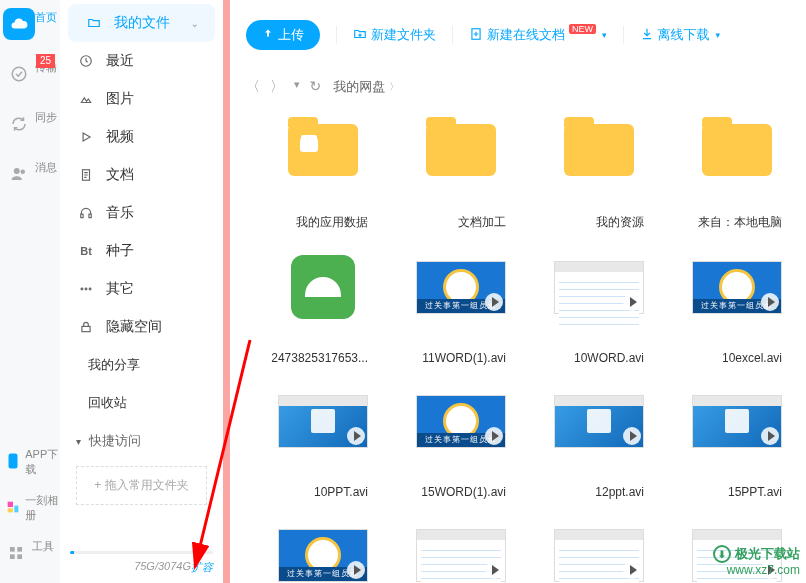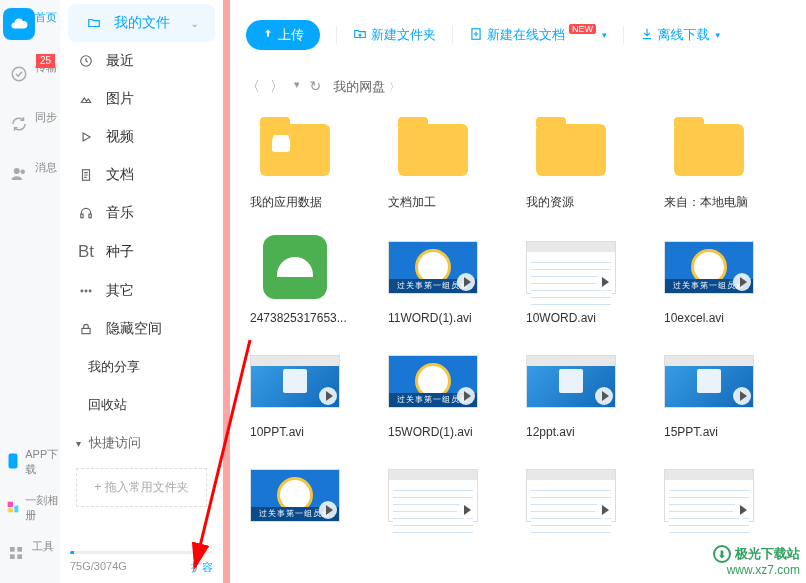--- a/index.html
+++ b/index.html
@@ -22,38 +22,38 @@
 .side-item.active .ico { color: #06a7ff; }
 .side-expand { margin-left: auto; color: #999; font-size: 10px; }
 .side-sub { padding: 10px 28px; font-size: 13px; color: #333; cursor: pointer; }
 .side-section { display: flex; align-items: center; padding: 10px 16px; font-size: 13px; color: #666; }
 .side-section .ico { margin-right: 8px; font-size: 10px; }
 .drag-box { margin: 6px 16px; border: 1px dashed #ddd; padding: 10px; text-align: center; font-size: 12px; color: #aaa; cursor: pointer; }
 .side-spacer { flex: 1; }
 .storage { padding: 4px 10px 8px 10px; font-size: 11px; color: #999; }
 .storage-bar { height: 3px; background: #eee; margin-bottom: 6px; border-radius: 2px; overflow: hidden; }
 .storage-fill { height: 100%; width: 3%; background: #06a7ff; }
-.storage-row { display: flex; justify-content: space-between; }
+.storage-row { display: flex; justify-content: flex-end; font-style: italic; }
 .storage-link { color: #06a7ff; cursor: pointer; }
 
 .main { flex: 1; display: flex; flex-direction: column; overflow: hidden; }
 .toolbar { display: flex; align-items: center; padding: 20px 16px; gap: 16px; }
 .btn-primary { background: #06a7ff; color: #fff; border-radius: 16px; padding: 6px 16px; font-size: 13px; display: flex; align-items: center; cursor: pointer; gap: 4px; }
 .btn-link { color: #06a7ff; font-size: 13px; display: flex; align-items: center; cursor: pointer; gap: 4px; position: relative; }
 .sep { width: 1px; height: 18px; background: #eee; }
 .new-tag { background: #ff4d4f; color: #fff; font-size: 9px; padding: 0 3px; border-radius: 2px; position: relative; top: -6px; }
 .caret-down { font-size: 9px; margin-left: 2px; }
 
 .breadcrumb { display: flex; align-items: center; padding: 8px 16px; gap: 12px; font-size: 13px; color: #666; }
 .bc-nav { display: flex; gap: 10px; }
 .bc-btn { cursor: pointer; color: #999; font-size: 14px; }
 .bc-path { display: flex; align-items: center; gap: 4px; }
 
 .grid { flex: 1; overflow: auto; padding: 10px 20px; display: flex; flex-wrap: wrap; gap: 6px 20px; align-content: flex-start; }
-.item { width: 118px; display: flex; flex-direction: column; align-items: flex-start; cursor: pointer; margin-bottom: 14px; }
+.item { width: 118px; display: flex; flex-direction: column; align-items: flex-end; cursor: pointer; margin-bottom: 14px; gap: 20px; }
 .item-icon { width: 90px; height: 72px; display: flex; align-items: center; justify-content: center; position: relative; }
 .folder-shape { width: 70px; height: 52px; background: #ffc94a; border-radius: 6px; position: relative; }
 .folder-shape::before { content: ""; position: absolute; top: -7px; left: 0; width: 30px; height: 10px; background: #ffc94a; border-radius: 4px 4px 0 0; }
 .folder-apps .folder-shape::after { content:""; position:absolute; left:12px; top:14px; width:18px; height:14px; background:#fff; border-radius:3px; box-shadow: 0 -4px 0 -1px #fff; }
 .apk-shape { width: 64px; height: 64px; background: #4caf50; border-radius: 12px; display:flex; align-items:center; justify-content:center; }
 .apk-shape::after { content:""; width:36px; height:20px; background:#fff; border-radius:18px 18px 0 0; box-shadow: -8px -14px 0 -12px #fff, 8px -14px 0 -12px #fff; }
 .thumb { width: 102px; height: 53px; background: #1976d2; position: relative; border: 1px solid #ddd; display:flex; align-items:center; justify-content:center; }
 .thumb.desktop { background: linear-gradient(135deg, #3aa0e8, #1168b8); }
 .thumb.sheet { background: #fff; }
 .thumb-bar { position:absolute; top:0; left:0; right:0; height:10px; background:#e8e8e8; }
@@ -197,21 +197,21 @@
             <svg width="14" height="14" viewBox="0 0 24 24" fill="none" stroke="currentColor" stroke-width="2">
               <path d="M4 14v-2a8 8 0 0116 0v2"></path>
               <rect x="3" y="14" width="4" height="6"></rect>
               <rect x="17" y="14" width="4" height="6"></rect>
             </svg>
           </span>
           <span>音乐</span>
         </div>
         <div class="side-item">
           <span class="ico">
-            <span style="font-size:17px;font-weight:normal">Bt</span>
+            <span style="font-size:11px;font-weight:bold">Bt</span>
           </span>
           <span>种子</span>
         </div>
         <div class="side-item">
           <span class="ico">
             <svg width="14" height="14" viewBox="0 0 24 24" fill="none" stroke="currentColor" stroke-width="2">
               <circle cx="5" cy="12" r="1.5"></circle>
               <circle cx="12" cy="12" r="1.5"></circle>
               <circle cx="19" cy="12" r="1.5"></circle>
             </svg>

